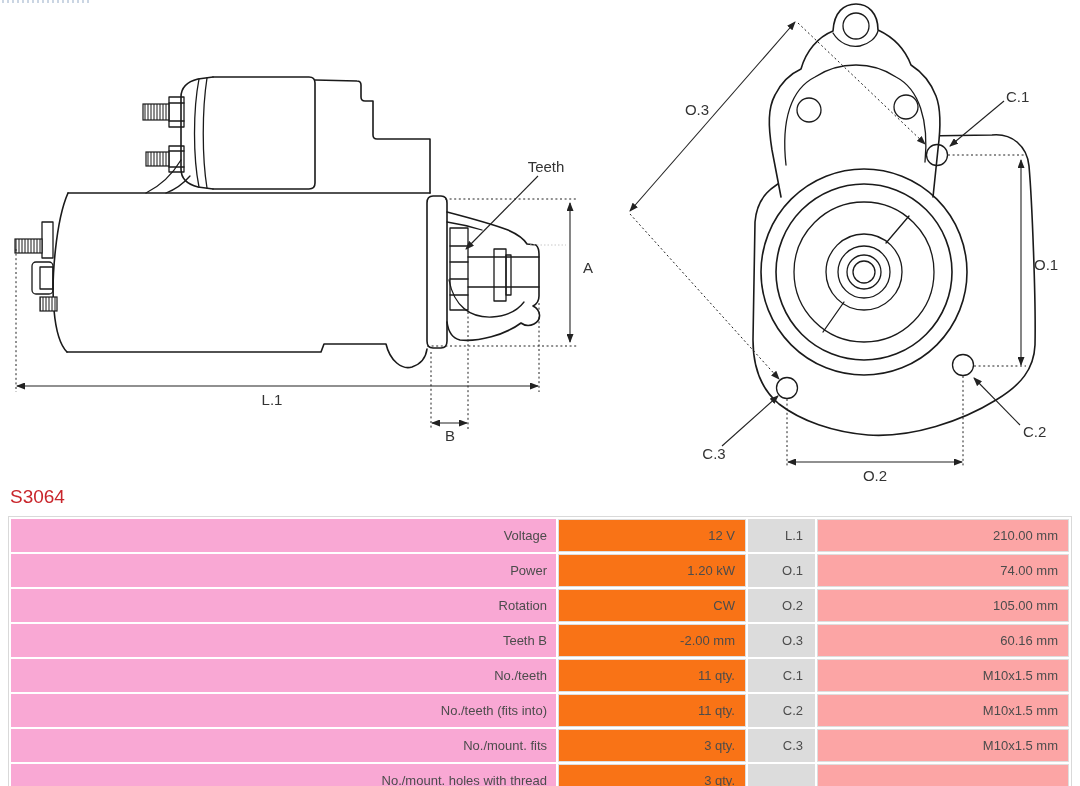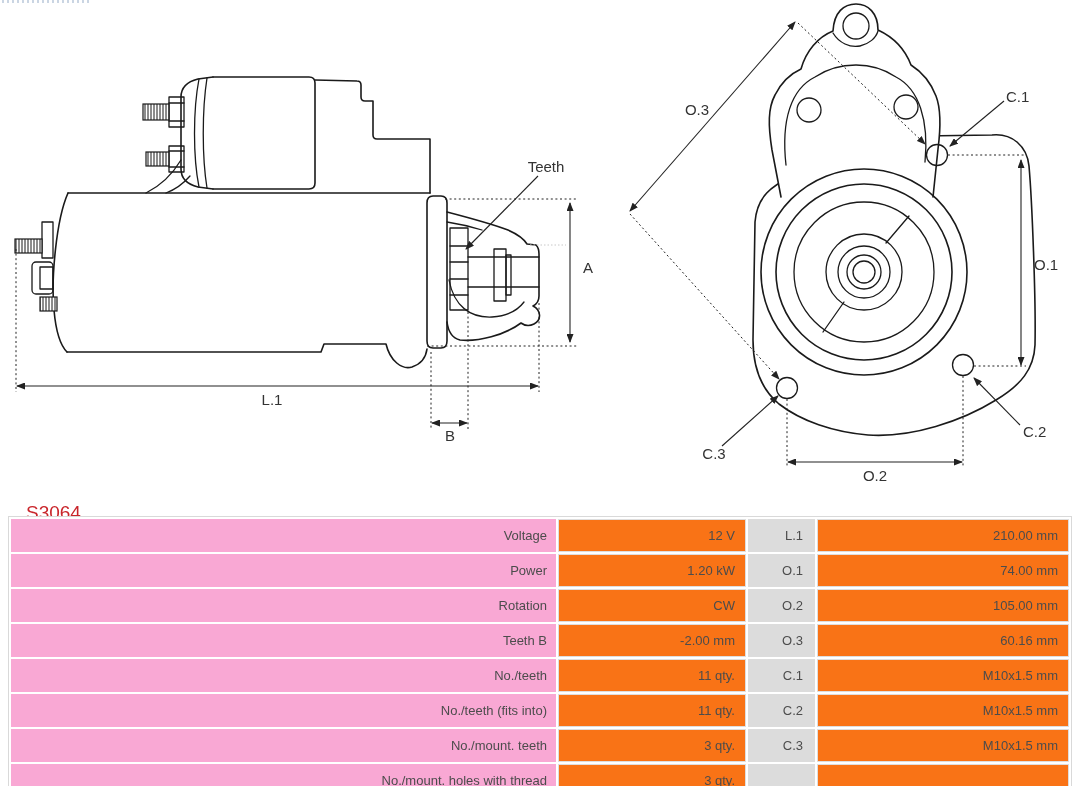--- a/index.html
+++ b/index.html
@@ -14,36 +14,36 @@
   }
   #drawing-svg{position:absolute;left:0;top:0;}
   .outline{fill:none;stroke:#1a1a1a;stroke-width:1.6;stroke-linecap:round;stroke-linejoin:round;}
   .outline-thin{fill:none;stroke:#1a1a1a;stroke-width:1.3;stroke-linecap:round;stroke-linejoin:round;}
   .whitefill{fill:#ffffff;stroke:none;}
   .dim{fill:none;stroke:#222222;stroke-width:1.1;}
   .dashed{fill:none;stroke:#222222;stroke-width:1;stroke-dasharray:2 2.6;}
   .faint{fill:none;stroke:#c8c8c8;stroke-width:1;stroke-dasharray:1.5 2;}
   .dimlabel{font-family:"Liberation Sans",sans-serif;font-size:15px;fill:#333333;}
   #part-number{
-    position:absolute;left:10px;top:486px;margin:16px;
+    position:absolute;left:10px;top:486px;margin:0;
     font-size:19px;font-weight:400;color:#c9252b;line-height:22px;text-align:right;
   }
   #spec-table{
     position:absolute;left:8px;top:516px;width:1064px;
     border-collapse:separate;border-spacing:2px;table-layout:fixed;
     background:#ffffff;border:1px solid #d9d9d9;
   }
   #spec-table td{
     height:29px;font-size:13px;color:#4c4c4c;text-align:right;
     white-space:nowrap;overflow:hidden;vertical-align:middle;
   }
   td.cell-label{background:#f9a8d4;padding-right:9px;}
   td.cell-value{background:#f97316;border:1px solid #dedede;padding-right:10px;}
   td.cell-key{background:#dcdcdc;padding-right:12px;}
-  td.cell-key-value{background:#f97316;border:1px solid #dedede;padding-right:10px;}
+  td.cell-key-value{background:#fca5a5;border:1px solid #dedede;padding-right:10px;}
 </style>
 </head>
 <body>
 
 <div id="stage">
 
   <div id="logo-fragment"></div>
 
   <svg id="drawing-svg" width="1080" height="500" viewBox="0 0 1080 500" xmlns="http://www.w3.org/2000/svg">
     <defs>
@@ -215,21 +215,21 @@
           <td class="cell-key">C.1</td>
           <td class="cell-key-value">M10x1.5 mm</td>
         </tr>
         <tr>
           <td class="cell-label">No./teeth (fits into)</td>
           <td class="cell-value">11 qty.</td>
           <td class="cell-key">C.2</td>
           <td class="cell-key-value">M10x1.5 mm</td>
         </tr>
         <tr>
-          <td class="cell-label">No./mount. teeth</td>
+          <td class="cell-label">No./mount. fits</td>
           <td class="cell-value">3 qty.</td>
           <td class="cell-key">C.3</td>
           <td class="cell-key-value">M10x1.5 mm</td>
         </tr>
         <tr>
           <td class="cell-label">No./mount. holes with thread</td>
           <td class="cell-value">3 qty.</td>
           <td class="cell-key"></td>
           <td class="cell-key-value"></td>
         </tr>

